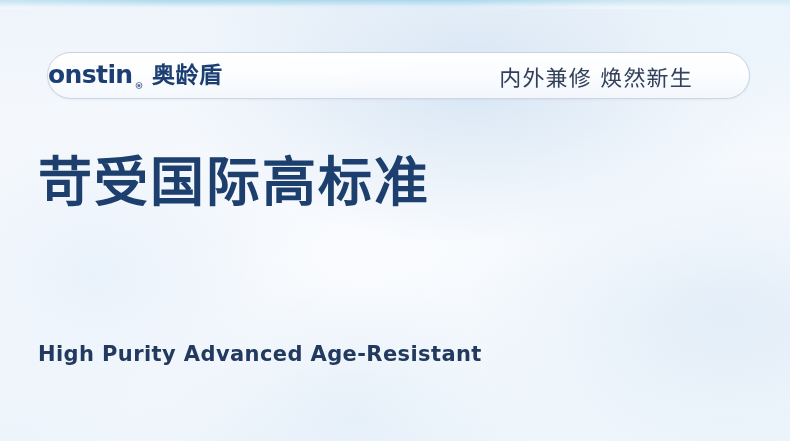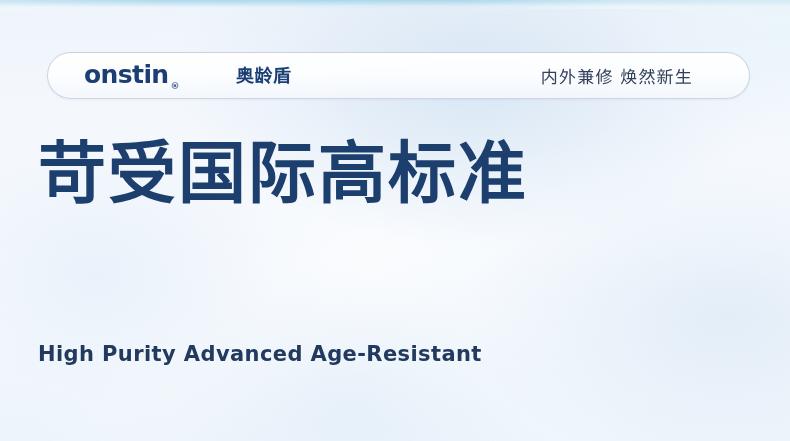--- a/index.html
+++ b/index.html
@@ -82,23 +82,21 @@
     box-shadow: 0 1px 2px rgba(120,145,180,0.10),
                 inset 0 1px 0 rgba(255,255,255,0.9);
     display: flex;
     align-items: center;
     justify-content: space-between;
   }
 
   #brand-block {
     display: flex;
     align-items: center;
-    margin-left: 36px;
-    white-space: nowrap;
-    gap: 48px;
+    white-space: nowrap;
   }
 
   #wordmark {
     font-family: "DejaVu Sans", "Liberation Sans", sans-serif;
     font-size: 25px;
     font-weight: 700;
     letter-spacing: -0.6px;
     color: #1c3f73;
     line-height: 1;
     position: relative;
@@ -109,32 +107,32 @@
     font-size: 9px;
     font-weight: 700;
     color: #2a4e80;
     margin-left: 2px;
     position: relative;
     top: 6px;
   }
 
   #brand-cn {
     font-family: "DejaVu Sans", "Liberation Sans", sans-serif;
-    font-size: 18px;
+    font-size: 23px;
     font-weight: 700;
     color: #1c3f73;
     margin-left: 9px;
     letter-spacing: 0.5px;
     line-height: 1;
   }
 
   #tagline {
     margin-right: 56px;
     font-family: "DejaVu Sans", "Liberation Sans", sans-serif;
-    font-size: 17px;
+    font-size: 22px;
     font-weight: 400;
     color: #33405a;
     letter-spacing: 1.2px;
     white-space: nowrap;
   }
 
   
   #headline-block {
     position: absolute;
     left: 38px;
@@ -150,22 +148,23 @@
     white-space: nowrap;
   }
 
   #headline-line-1 {
     font-size: 72px;
     letter-spacing: 4px;
     margin-bottom: 22px;
   }
 
   #headline-line-2 {
-    font-size: 68px;
+    font-size: 54px;
     letter-spacing: 2px;
+    margin-top: 16px;
   }
 
   #subheadline {
     position: absolute;
     left: 38px;
     top: 342px;
     font-family: "DejaVu Sans", "Liberation Sans", sans-serif;
     font-size: 21px;
     font-weight: 700;
     color: #223a5e;

